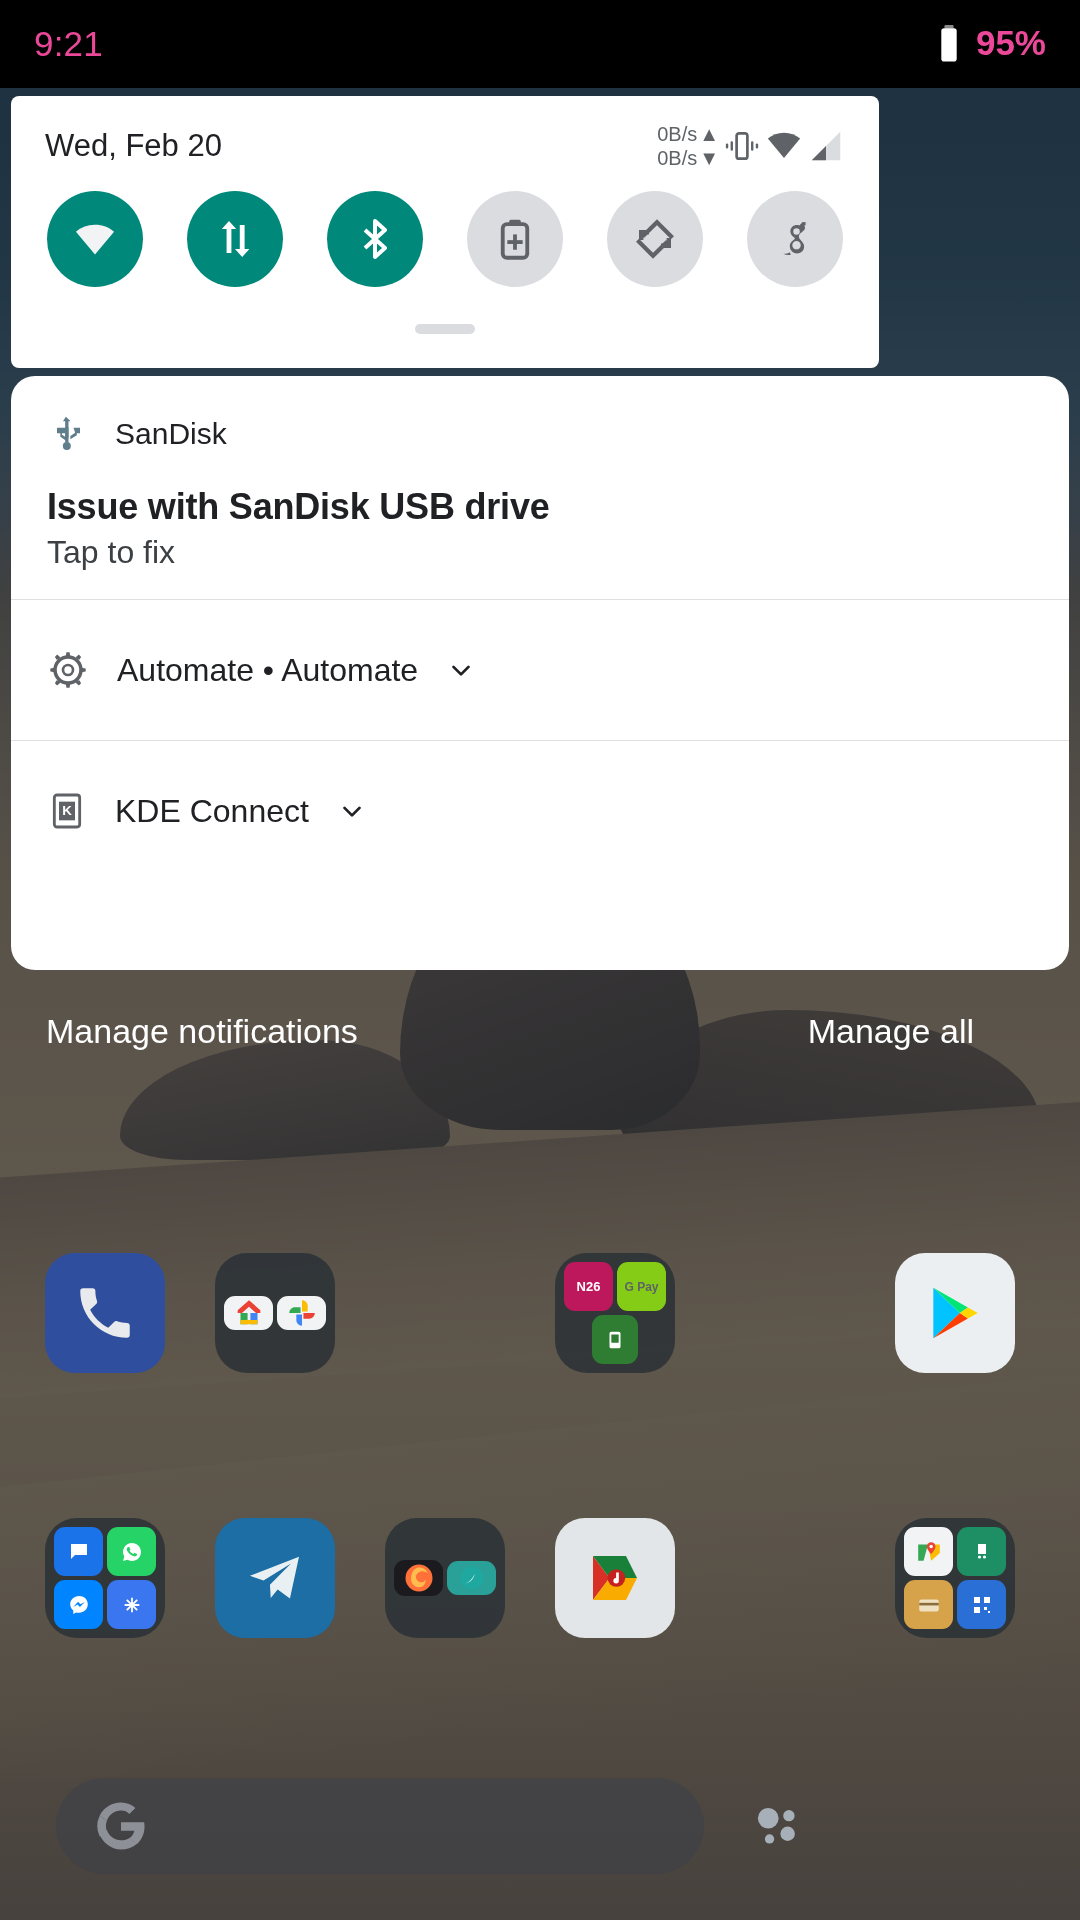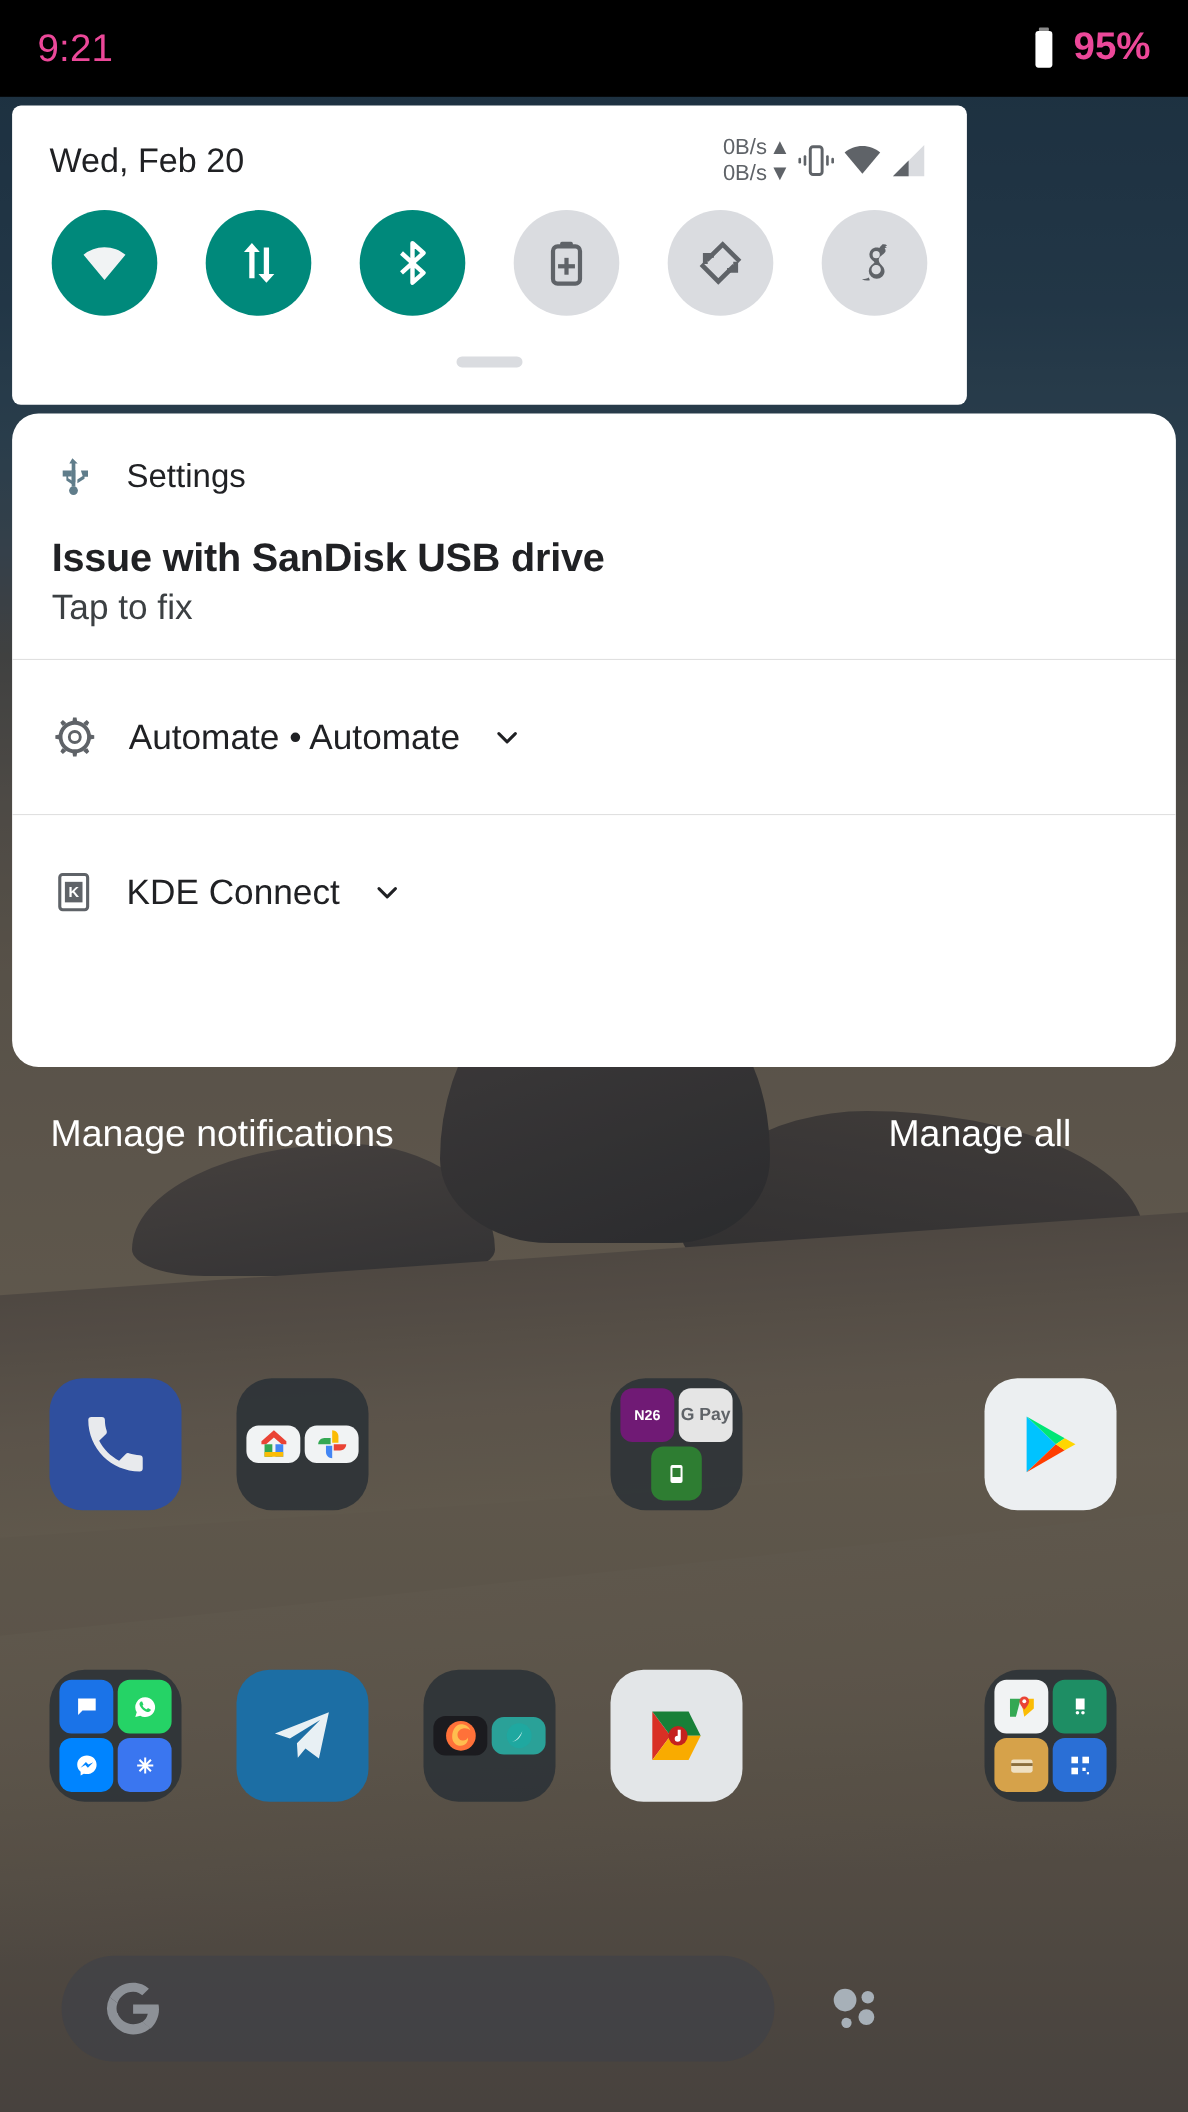--- a/index.html
+++ b/index.html
@@ -210,22 +210,22 @@
           <path fill="#ea4335" d="M21 12c0 2.2-1.8 4-4 4h-4v-4z"></path>
           <path fill="#4285f4" d="M12 21c-2.2 0-4-1.8-4-4v-4h4z"></path>
           <path fill="#34a853" d="M3 12c0-2.2 1.8-4 4-4h4v4z"></path>
         </svg>
       </div>
     </div>
   </div>
 
   <div class="app-cell" style="left:555px; top:1253px;">
     <div class="folder">
-      <div class="mini" style="background:#701a75; font-size:13px;">N26</div>
-      <div class="mini" style="background:#e5e5e5; color:#5f6368; font-size:16px;">G&nbsp;Pay</div>
+      <div class="mini" style="background:#be185d; font-size:13px;">N26</div>
+      <div class="mini" style="background:#84cc16; color:#5f6368; font-size:12px;">G&nbsp;Pay</div>
       <div class="mini" style="background:#2e7d32; grid-column:1 / span 2; justify-self:center; width:46px;">
         <svg width="22" height="22" viewBox="0 0 24 24">
           <rect x="6" y="3" width="12" height="18" rx="2" fill="#ffffff"></rect>
           <rect x="8" y="6" width="8" height="9" fill="#2e7d32"></rect>
         </svg>
       </div>
     </div>
   </div>
 
   <div class="app-cell" style="left:895px; top:1253px;">
@@ -444,21 +444,21 @@
 
   <div class="notif" id="notif-usb">
     <div class="notif-app-row">
       <svg width="40" height="40" viewBox="0 0 24 24">
         <path fill="#607d8b" d="M11.3 1.6 9.6 4.4h1.3v10.2h2V4.4h1.3z"></path>
         <rect x="10.9" y="8" width="2" height="9" fill="#607d8b"></rect>
         <circle cx="11.9" cy="19.2" r="2.4" fill="#607d8b"></circle>
         <path fill="#607d8b" d="M6 11.5h2v2.2l3.9 2.6v-2l-2.9-1.9v-.9h2V8.2H6z"></path>
         <path fill="#607d8b" d="M15.9 8.2h3.9v3.4h-1.9v1.1l-3.9 2.5v-2l2.9-1.9z"></path>
       </svg>
-      <div class="notif-app-name">Settings</div>
+      <div class="notif-app-name">SanDisk</div>
     </div>
     <div class="notif-title">Issue with SanDisk USB drive</div>
     <div class="notif-sub">Tap to fix</div>
   </div>
 
   <div class="divider"></div>
 
   <div class="notif-compact">
     <svg width="42" height="42" viewBox="0 0 24 24">
       <path fill="#5f6368" d="M12 8.4a3.6 3.6 0 1 0 0 7.2 3.6 3.6 0 0 0 0-7.2zm0 5.7a2.1 2.1 0 1 1 0-4.2 2.1 2.1 0 0 1 0 4.2z"></path>

